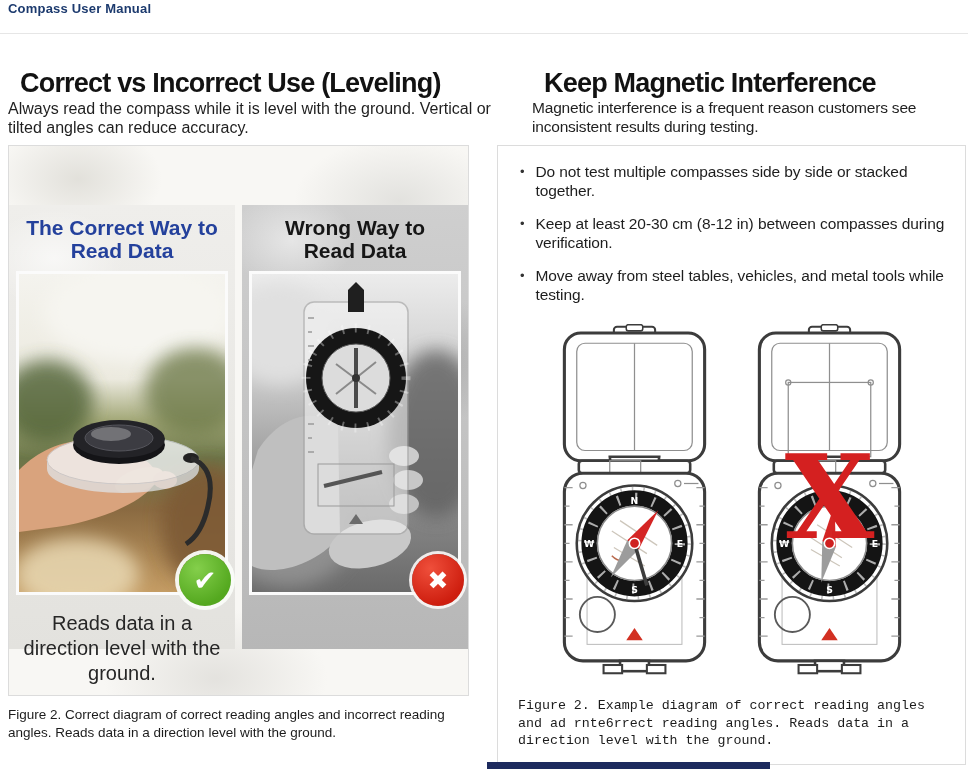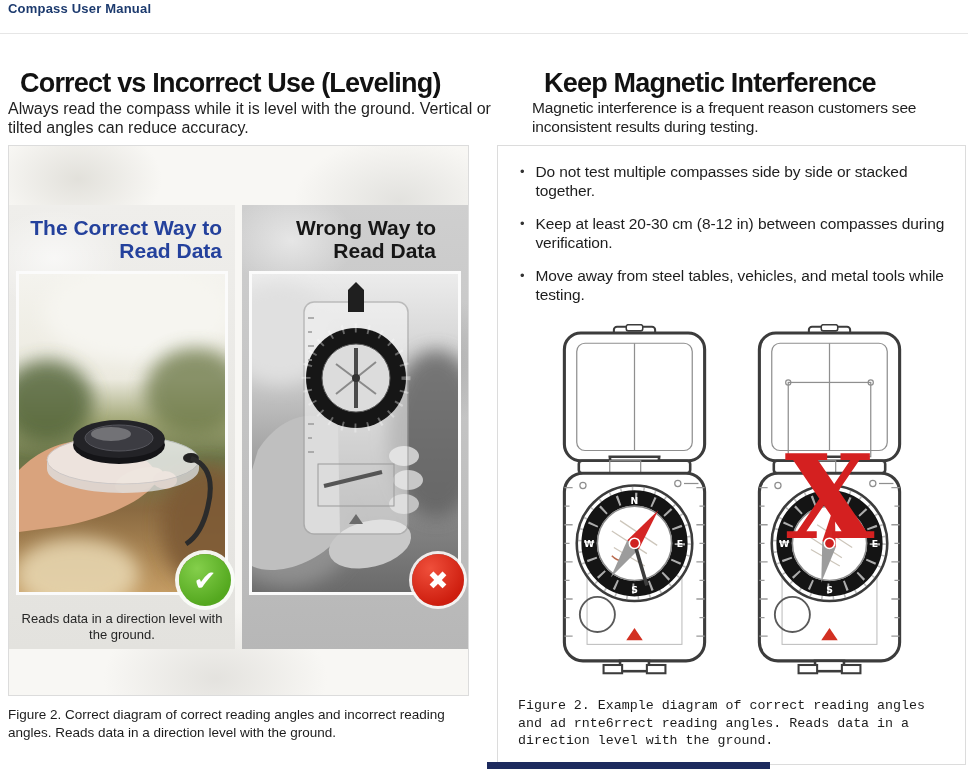--- a/index.html
+++ b/index.html
@@ -35,37 +35,37 @@
     background:
       radial-gradient(100px 70px at 20% 12%, rgba(255,255,255,.6), transparent 70%),
       linear-gradient(180deg,#efeeeb,#e3e2de);
   }
   .panel-wrong{
     background:
       radial-gradient(90px 70px at 22% 8%, rgba(255,255,255,.5), transparent 70%),
       radial-gradient(130px 90px at 82% 35%, rgba(110,110,110,.28), transparent 70%),
       linear-gradient(180deg,#cfcfcf,#b7b7b7);
   }
-  .panel-title{margin:11px auto 0;text-align:right;font-size:21px;line-height:1.1;font-weight:bold;}
+  .panel-title{margin:11px auto 0;text-align:center;font-size:21px;line-height:1.1;font-weight:bold;}
   .pt-blue{color:#24419c;max-width:200px;}
   .pt-dark{color:#161616;max-width:162px;}
   .photo{position:relative;width:206px;height:318px;margin:9px auto 0;border:3px solid #fbfbfb;box-sizing:content-box;overflow:visible;}
   .photo svg{display:block;width:206px;height:318px;}
   .badge{
     position:absolute;width:52px;height:52px;border-radius:50%;
     display:flex;align-items:center;justify-content:center;
     color:#fff;font-weight:bold;z-index:3;
   }
   .badge-green{right:-6px;bottom:-14px;font-size:28px;
     background:radial-gradient(circle at 35% 28%, #84cf4b, #54a81f 72%);
     box-shadow:0 0 0 4px rgba(250,252,248,.95);}
   .badge-red{right:-6px;bottom:-14px;font-size:25px;
     background:radial-gradient(circle at 35% 28%, #ef4f3b, #ce1e0f 72%);
     box-shadow:0 0 0 3px rgba(252,248,247,.9);}
-  .panel-caption{margin:16px auto 0;width:212px;text-align:center;font-size:13px;line-height:1.25;color:#262626;}
+  .panel-caption{margin:16px auto 0;width:212px;text-align:center;font-size:20px;line-height:1.25;color:#262626;}
   .panel-caption .red-line{display:block;color:#c43b3b;}
   .pc-wrong{font-size:14.5px;width:218px;margin-top:12px;}
   
   .figcap{font-size:13.5px;line-height:1.32;color:#1c1c1c;margin:0;}
   .figcap-left{left:8px;top:706px;width:452px;}
   
   .right-card{
     left:497px;top:145px;width:469px;height:620px;border:1px solid #dcdcdc;box-sizing:border-box;background:#ffffff;
   }
   .tips{position:absolute;left:22px;top:16px;right:14px;margin:0;padding:0;list-style:none;}

